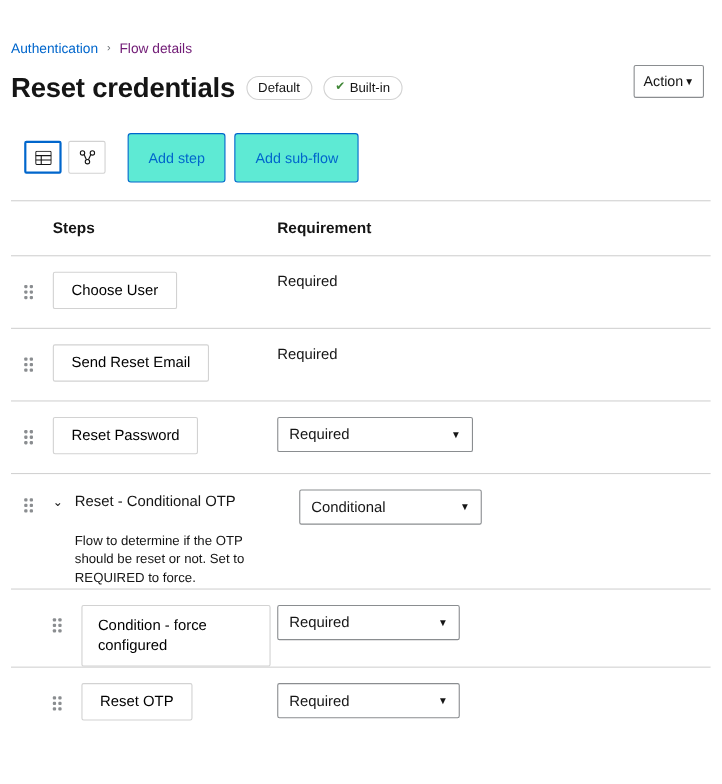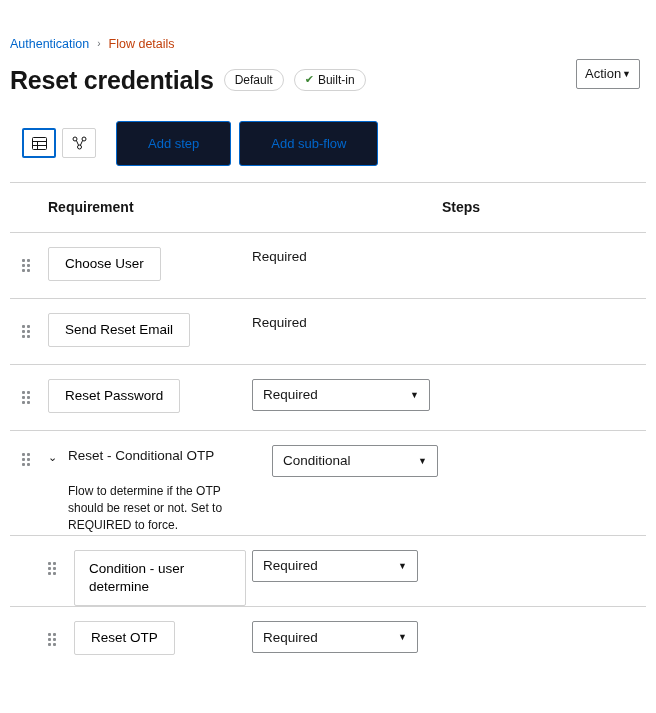--- a/index.html
+++ b/index.html
@@ -34,21 +34,21 @@
   .breadcrumb .crumb-link {
     color: #06c;
     text-decoration: none;
     cursor: pointer;
   }
   .breadcrumb .crumb-sep {
     color: #6a6e73;
     font-size: 10px;
   }
   .breadcrumb .crumb-current {
-    color: #c2410c;
+    color: #701a75;
   }
 
   
   .title-row {
     display: flex;
     align-items: center;
     padding: 14px 16px 0 10px;
     position: relative;
   }
   .page-title {
@@ -119,24 +119,24 @@
     display: flex;
     align-items: center;
     justify-content: center;
     cursor: pointer;
   }
   .toggle-btn.selected {
     border: 2px solid #06c;
   }
   .btn-outline {
     height: 45px;
-    padding: 0 31px;
+    padding: 0 18px;
     border: 1px solid #06c;
     color: #06c;
-    background: #0f172a;
+    background: #5eead4;
     border-radius: 3px;
     font-size: 13px;
     font-family: "Liberation Sans", sans-serif;
     cursor: pointer;
     display: inline-flex;
     align-items: center;
   }
   .toolbar .sep { width: 4px; }
 
   
@@ -333,22 +333,22 @@
     </div>
     <span class="sep"></span>
     <button class="btn-outline">Add step</button>
     <button class="btn-outline">Add sub-flow</button>
   </div>
 
   <div class="table">
 
     <div class="row header">
       <div class="col-handle" style="padding-top:0"></div>
+      <div class="th th-steps">Steps</div>
       <div class="th th-req">Requirement</div>
-      <div class="th th-steps">Steps</div>
     </div>
 
     <div class="row">
       <div class="col-handle">
         <span class="grip">
             <i></i>
             <i></i>
             <i></i>
             <i></i>
             <i></i>
@@ -435,21 +435,21 @@
         <span class="grip">
             <i></i>
             <i></i>
             <i></i>
             <i></i>
             <i></i>
             <i></i>
           </span>
       </div>
       <div class="col-steps indent">
-        <span class="step-box two-line">Condition - user determine</span>
+        <span class="step-box two-line">Condition - force configured</span>
       </div>
       <div class="col-req">
         <div class="req-select">
           <span>Required</span>
           <span class="caret">▼</span>
         </div>
       </div>
     </div>
 
     <div class="row child">

